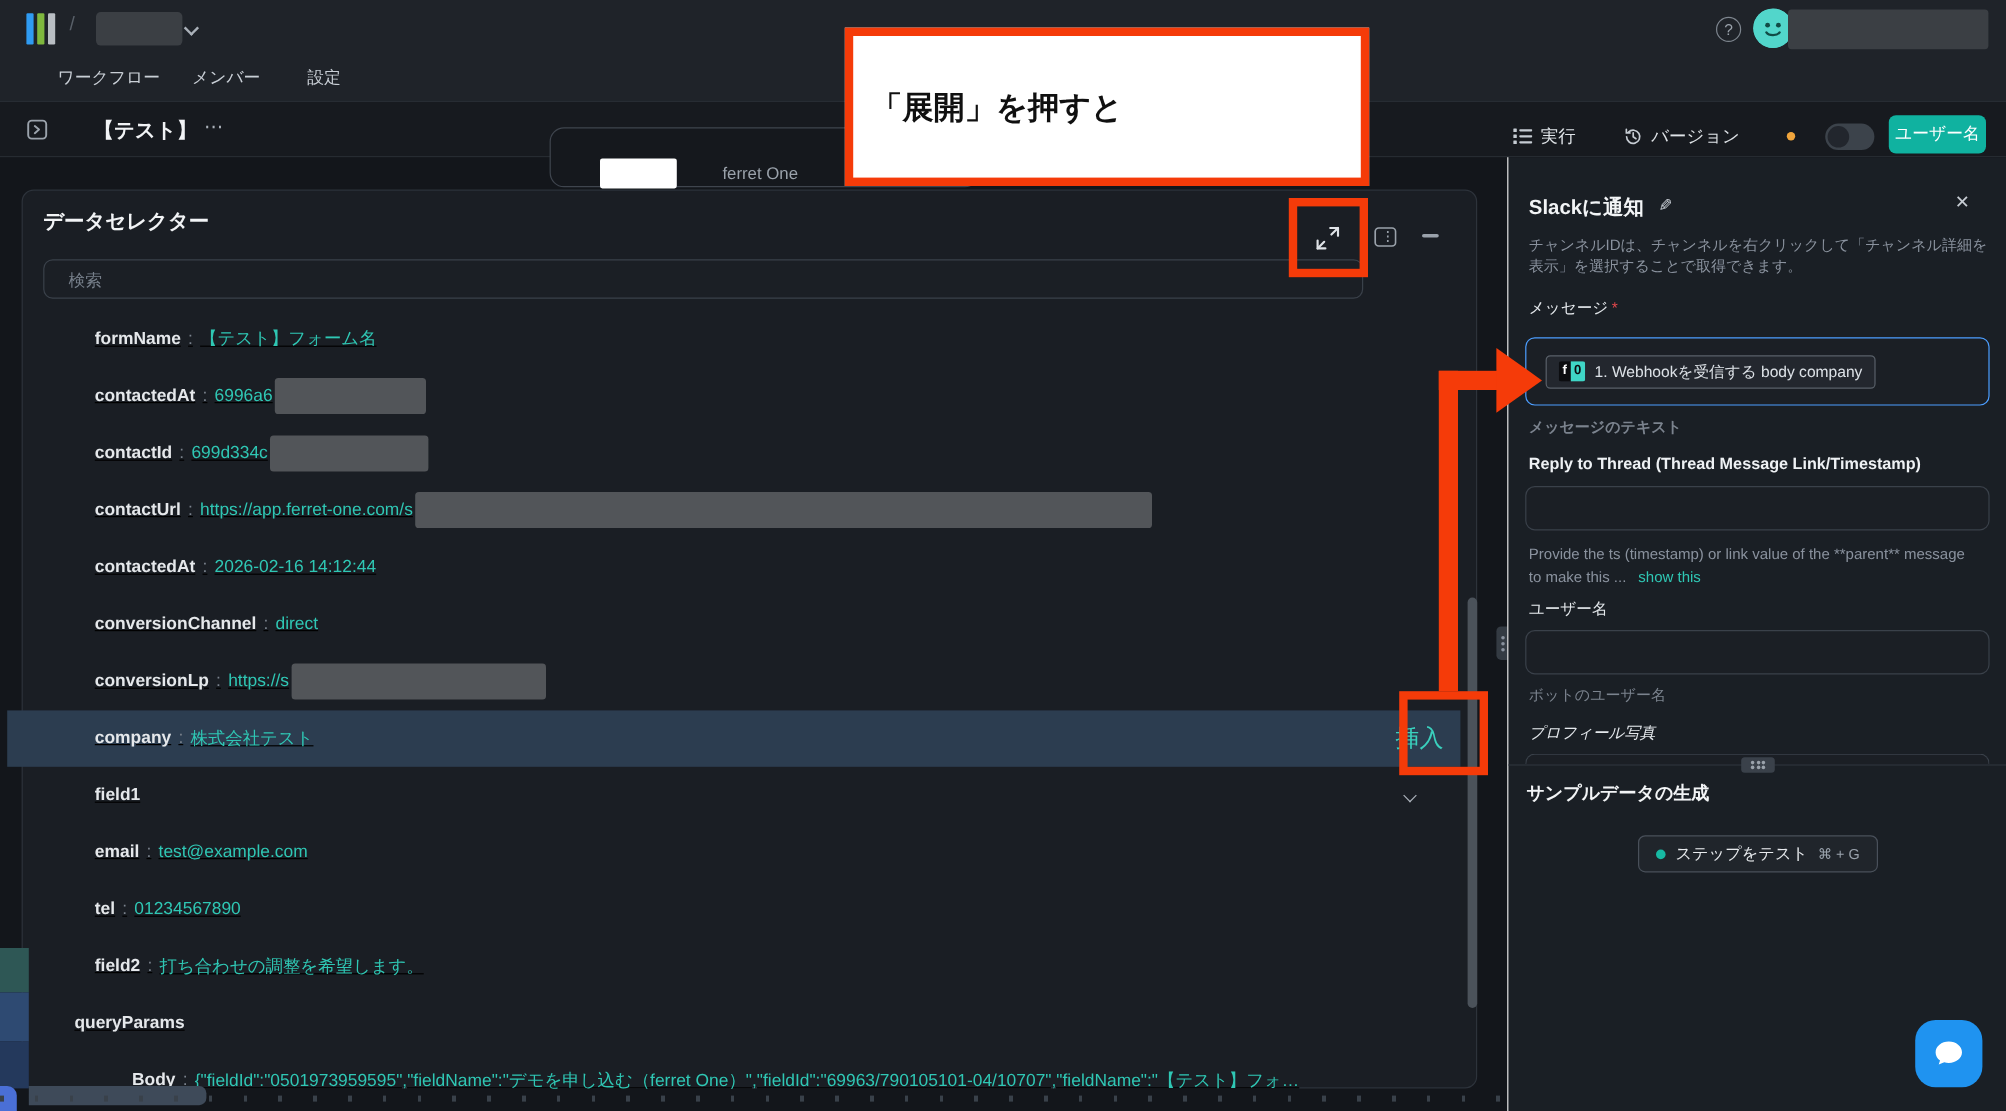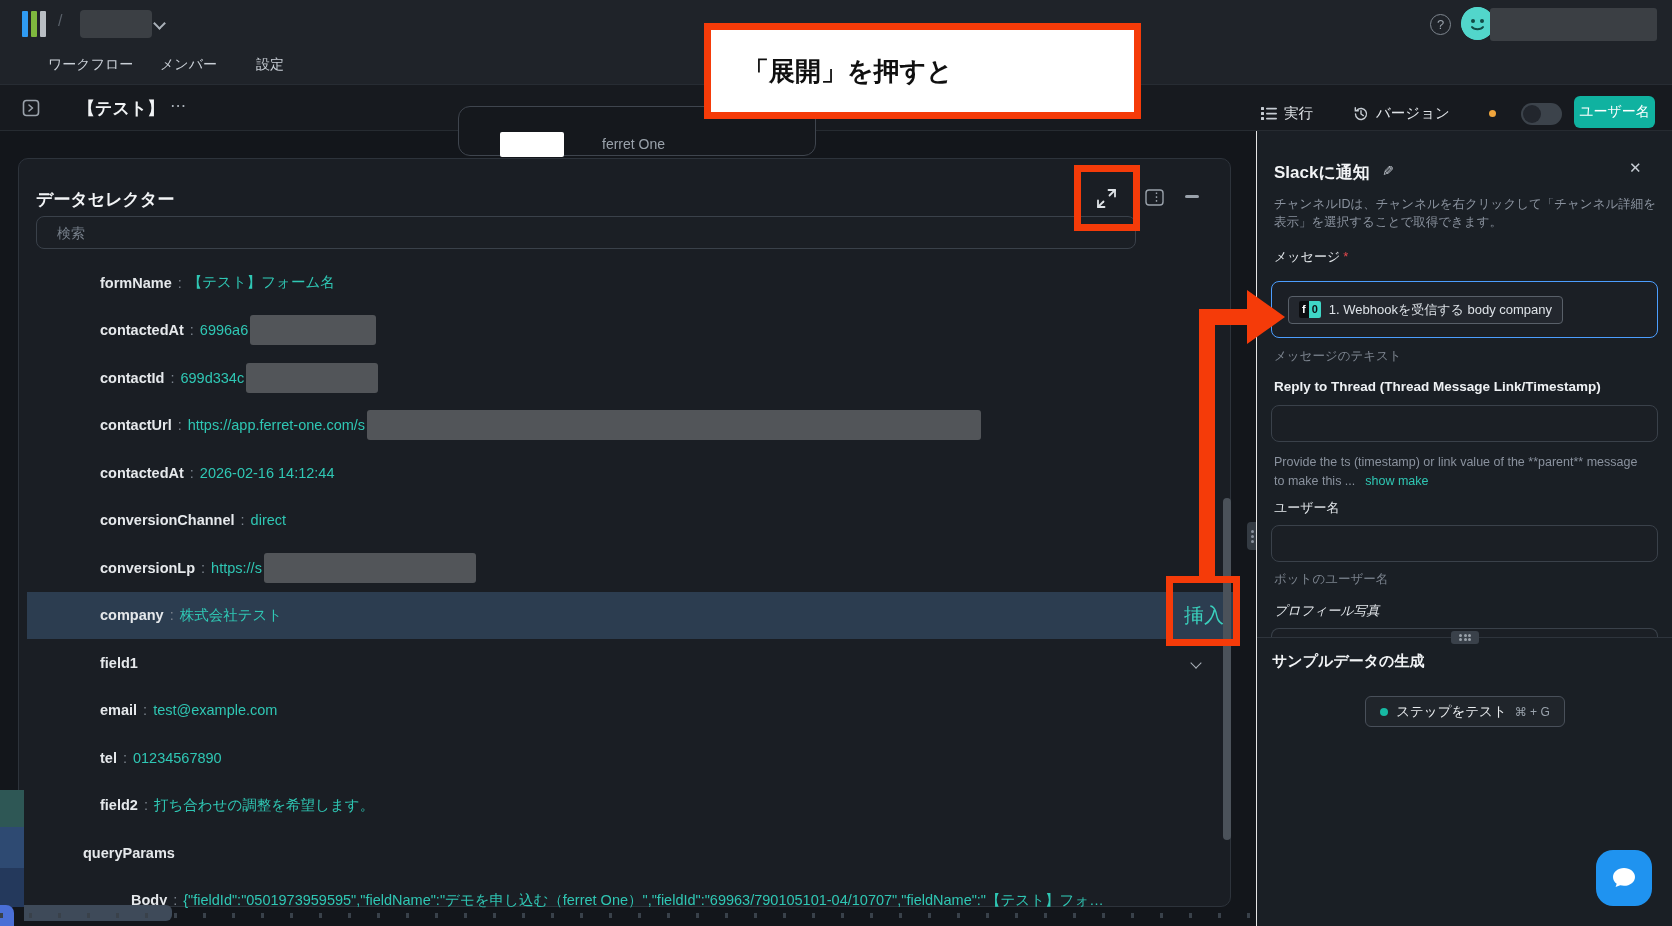--- a/index.html
+++ b/index.html
@@ -30,26 +30,26 @@
   #publish-toggle .knob{position:absolute;left:2px;top:2px;width:18px;height:18px;border-radius:50%;background:#22262d;}
   #publish-btn{left:1574px;top:96px;width:81px;height:32px;background:#10b2a0;border-radius:6px;color:#fff;font-size:14px;display:flex;align-items:center;justify-content:center;cursor:pointer;}
 
   
   #canvas-card{left:458px;top:106px;width:358px;height:50px;border:1px solid #3f454e;border-radius:12px;background:#15181d;}
   #card-logo{left:500px;top:132px;width:64px;height:25px;background:#ffffff;border-radius:2px;}
   #card-appname{left:602px;top:136px;color:#9aa2ab;font-size:14px;}
 
   
   #ds-panel{left:18px;top:158px;width:1213px;height:749px;background:#1a1e24;border:1px solid #2d333b;border-radius:10px;overflow:hidden;}
-  #ds-title{left:36px;top:188px;color:#f2f4f6;font-size:17px;font-weight:bold;}
+  #ds-title{left:36px;top:173px;color:#f2f4f6;font-size:17px;font-weight:bold;}
   #ds-collapse-icon{left:1145px;top:189px;width:19px;height:17px;}
   #ds-min{left:1185px;top:195px;width:14px;height:3px;background:#9aa2ab;border-radius:2px;}
   #ds-search{left:36px;top:216px;width:1100px;height:33px;background:#1b1f25;border:1px solid #3a414a;border-radius:8px;color:#c9cfd6;font-size:14px;padding:0 20px;outline:none;}
   #ds-search::placeholder{color:#767f8a;}
-  #rows{left:27px;top:259px;width:1211px;}
+  #rows{left:6px;top:259px;width:1211px;text-decoration:underline;}
   .dsrow{position:relative;height:47.5px;display:flex;align-items:center;padding-left:73px;font-size:14.5px;white-space:nowrap;overflow:hidden;cursor:pointer;}
   .dsrow.ind-parent{padding-left:56px;}
   .dsrow.ind-body{padding-left:104px;}
   .dsrow.sel{background:#2c3d50;}
   .dsrow .k{color:#e5e8eb;font-weight:600;}
   .dsrow .sep{color:#7b838d;margin:0 6px;}
   .dsrow .v{color:#2fc7b4;}
   .dsrow .redact{display:inline-block;height:30px;background:#525559;border-radius:3px;margin-left:2px;flex:none;}
   .dsrow .insert{position:absolute;right:14px;color:#3ad0bd;font-size:20px;}
   .dsrow .chev{position:absolute;right:38px;top:20px;width:8px;height:8px;border-right:1.7px solid #aab1b9;border-bottom:1.7px solid #aab1b9;transform:rotate(45deg);}
@@ -65,21 +65,21 @@
   #rp-pencil{left:125px;top:32px;color:#c6ccd3;font-size:14px;transform:scaleX(-1);}
   #rp-close{left:372px;top:28px;color:#c6ccd3;font-size:15px;cursor:pointer;}
   #rp-desc{left:17px;top:64px;width:384px;color:#8a929e;font-size:12.5px;line-height:18px;}
   #rp-msg-label{left:17px;top:117px;color:#e4e8ec;font-size:13px;}
   .req{color:#e5484d;margin-left:3px;}
   #rp-msg-field{left:14px;top:150px;width:387px;height:57px;border:1.5px solid #4c9eff;border-radius:8px;background:#1b1f25;display:flex;align-items:center;padding-left:16px;}
   #rp-chip{display:flex;align-items:center;gap:8px;height:28px;border:1px solid #596069;border-radius:4px;background:#23272e;padding:0 10px;color:#dde2e7;font-size:13px;white-space:nowrap;}
   .f0{display:flex;height:17px;border-radius:2px;overflow:hidden;font-size:11px;font-weight:bold;line-height:17px;}
   .f0 .fl{background:#0c0d10;color:#fff;padding:0 3px;}
   .f0 .fr{background:#3fd6c6;color:#0c0d10;padding:0 3px;}
-  #rp-msg-helper{left:17px;top:217px;color:#7b838e;font-size:12.5px;}
+  #rp-msg-helper{left:17px;top:217px;color:#7b838e;font-size:12.5px;font-weight:bold;}
   #rp-reply-label{left:17px;top:248px;color:#eef1f4;font-size:13.5px;font-weight:bold;}
   .rp-input{position:absolute;left:14px;width:387px;height:37px;background:#1b1f25;border:1px solid #3a414a;border-radius:8px;outline:none;color:#dde2e7;padding:0 12px;}
   #rp-reply-input{top:274px;}
   #rp-reply-helper{left:17px;top:322px;width:384px;color:#8a929e;font-size:12.5px;line-height:19px;}
   #rp-showmore{color:#2fc7b4;margin-left:10px;cursor:pointer;}
   #rp-user-label{left:17px;top:368px;color:#e4e8ec;font-size:13px;}
   #rp-user-input{top:394px;}
   #rp-user-helper{left:17px;top:440px;color:#7b838e;font-size:12.5px;}
   #rp-profile-label{left:17px;top:471px;color:#e4e8ec;font-size:13px;font-style:italic;}
   #rp-profile-partial{left:14px;top:497px;width:387px;height:9px;border:1px solid #3a414a;border-bottom:none;border-radius:8px 8px 0 0;background:#1b1f25;}
@@ -87,21 +87,21 @@
   #h-grip{left:194px;top:500px;width:28px;height:13px;background:#3a414a;border-radius:3px;display:grid;grid-template-columns:repeat(3,3px);grid-template-rows:repeat(2,3px);gap:1.5px;place-content:center;}
   #h-grip i{background:#9aa2ab;border-radius:50%;}
   #rp-sample-title{left:15px;top:521px;color:#f2f4f6;font-size:15px;font-weight:bold;}
   #rp-test-btn{left:108px;top:565px;width:200px;height:31px;border:1px solid #49505a;border-radius:6px;background:#20252b;display:flex;align-items:center;justify-content:center;gap:8px;cursor:pointer;}
   #rp-test-btn .dot{width:8px;height:8px;border-radius:50%;background:#17b9a3;}
   #rp-test-btn .lbl{color:#e8ebee;font-size:13.5px;}
   #rp-test-btn .sc{color:#9aa3ad;font-size:12px;}
 
   
   .redbox{border:7px solid #f53b09;background:transparent;}
-  #annotation{left:704px;top:23px;width:437px;height:96px;background:#ffffff;border:7px solid #f53b09;z-index:40;display:flex;flex-direction:column;justify-content:center;padding-left:32px;gap:3px;}
+  #annotation{left:704px;top:23px;width:437px;height:132px;background:#ffffff;border:7px solid #f53b09;z-index:40;display:flex;flex-direction:column;justify-content:center;padding-left:15px;gap:3px;}
   #annotation div{color:#101010;font-size:26px;font-weight:bold;line-height:34px;}
   #expand-redbox{left:1074px;top:165px;width:66px;height:66px;z-index:30;display:flex;align-items:center;justify-content:center;}
   #insert-redbox{left:1166px;top:576px;width:74px;height:70px;z-index:30;}
   #arrow-v{left:1199px;top:309px;width:16px;height:267px;background:#f53b09;z-index:31;}
   #arrow-h{left:1199px;top:309px;width:50px;height:16px;background:#f53b09;z-index:31;}
   #arrow-head{left:1247px;top:290px;width:0;height:0;border-top:27px solid transparent;border-bottom:27px solid transparent;border-left:38px solid #f53b09;z-index:31;}
 
   
   .lblock{left:0;width:24px;}
   #lb1{top:790px;height:37px;background:#2e5755;}
@@ -303,21 +303,21 @@
             <span class="fr">0</span>
           </span>
         <span>1. Webhookを受信する body company</span>
       </span>
     </div>
     <div class="abs" id="rp-msg-helper">メッセージのテキスト</div>
     <div class="abs" id="rp-reply-label">Reply to Thread (Thread Message Link/Timestamp)</div>
     <input class="rp-input" id="rp-reply-input" style="">
     <div class="abs" id="rp-reply-helper">
       <span>Provide the ts (timestamp) or link value of the **parent** message</span><br>
-      <span>to make this ...</span><span id="rp-showmore">show make</span>
+      <span>to make this ...</span><span id="rp-showmore">show this</span>
     </div>
     <div class="abs" id="rp-user-label">ユーザー名</div>
     <input class="rp-input" id="rp-user-input" style="">
     <div class="abs" id="rp-user-helper">ボットのユーザー名</div>
     <div class="abs" id="rp-profile-label">プロフィール写真</div>
     <div class="abs" id="rp-profile-partial"></div>
     <div class="abs" id="rp-divider"></div>
     <div class="abs" id="h-grip">
         <i></i>
         <i></i>

